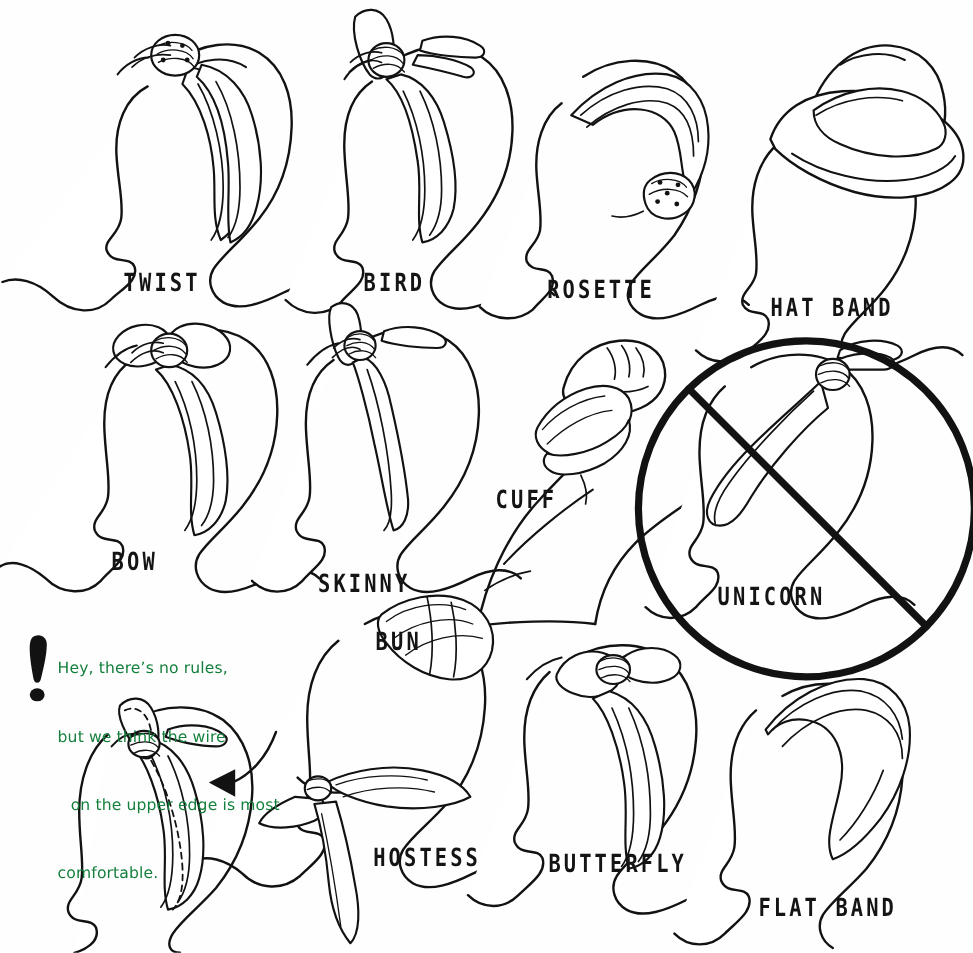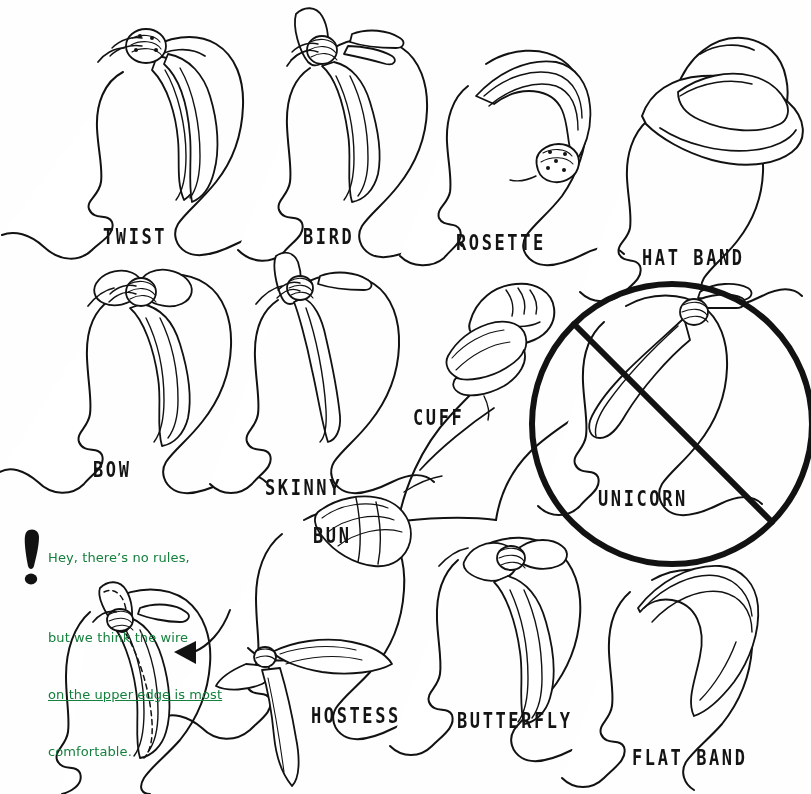--- a/index.html
+++ b/index.html
@@ -36,22 +36,22 @@
     position:absolute;
     font-family:"DejaVu Sans", sans-serif;
     font-size:13px;
     line-height:19px;
     color:#15803d;
     white-space:pre;
     letter-spacing:.1px;
   }
   .note span{display:block;}
   .note .l1{text-align:left;}
-  .note .l2{text-align:left;margin-top:23px;}
-  .note .l3{text-align:left;text-decoration:underline;}
+  .note .l2{text-align:left;}
+  .note .l3{text-align:center;}
   .note .l4{text-align:left;}
   .bang{position:absolute;}
 </style>
 </head>
 <body>
 
 <div id="sheet">
 
   <svg class="art" viewBox="0 0 811 794">
     <defs>

